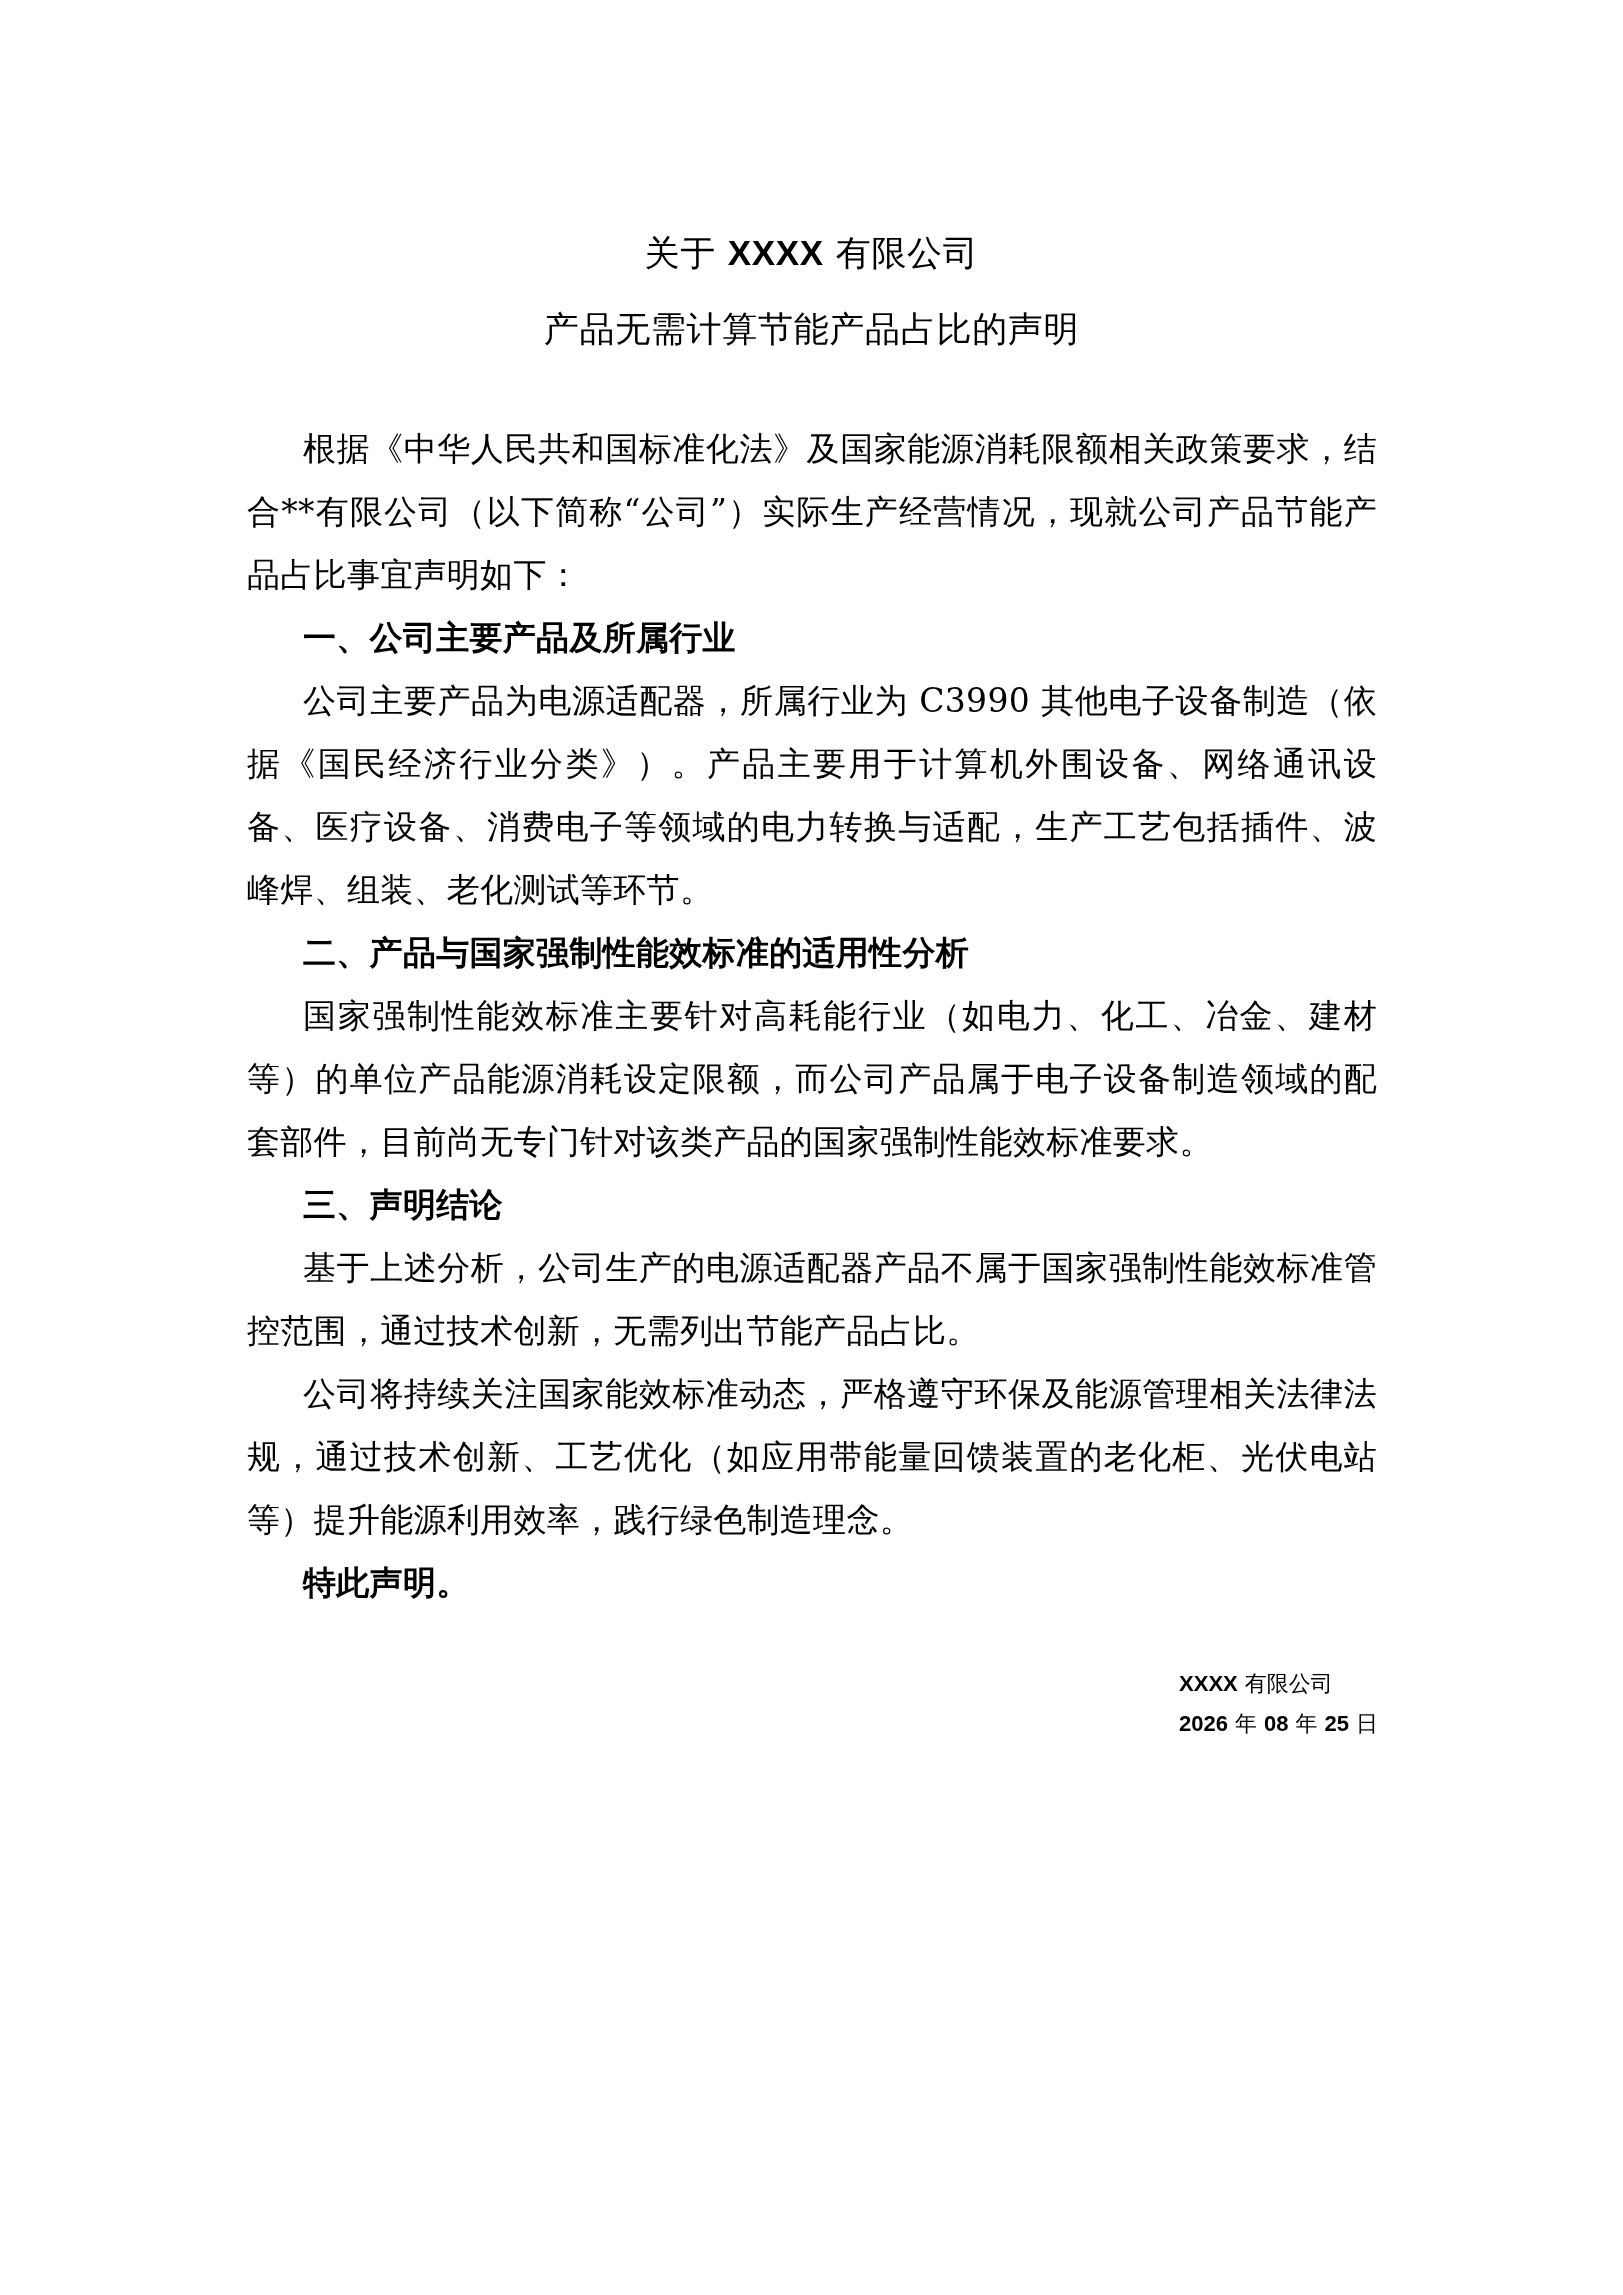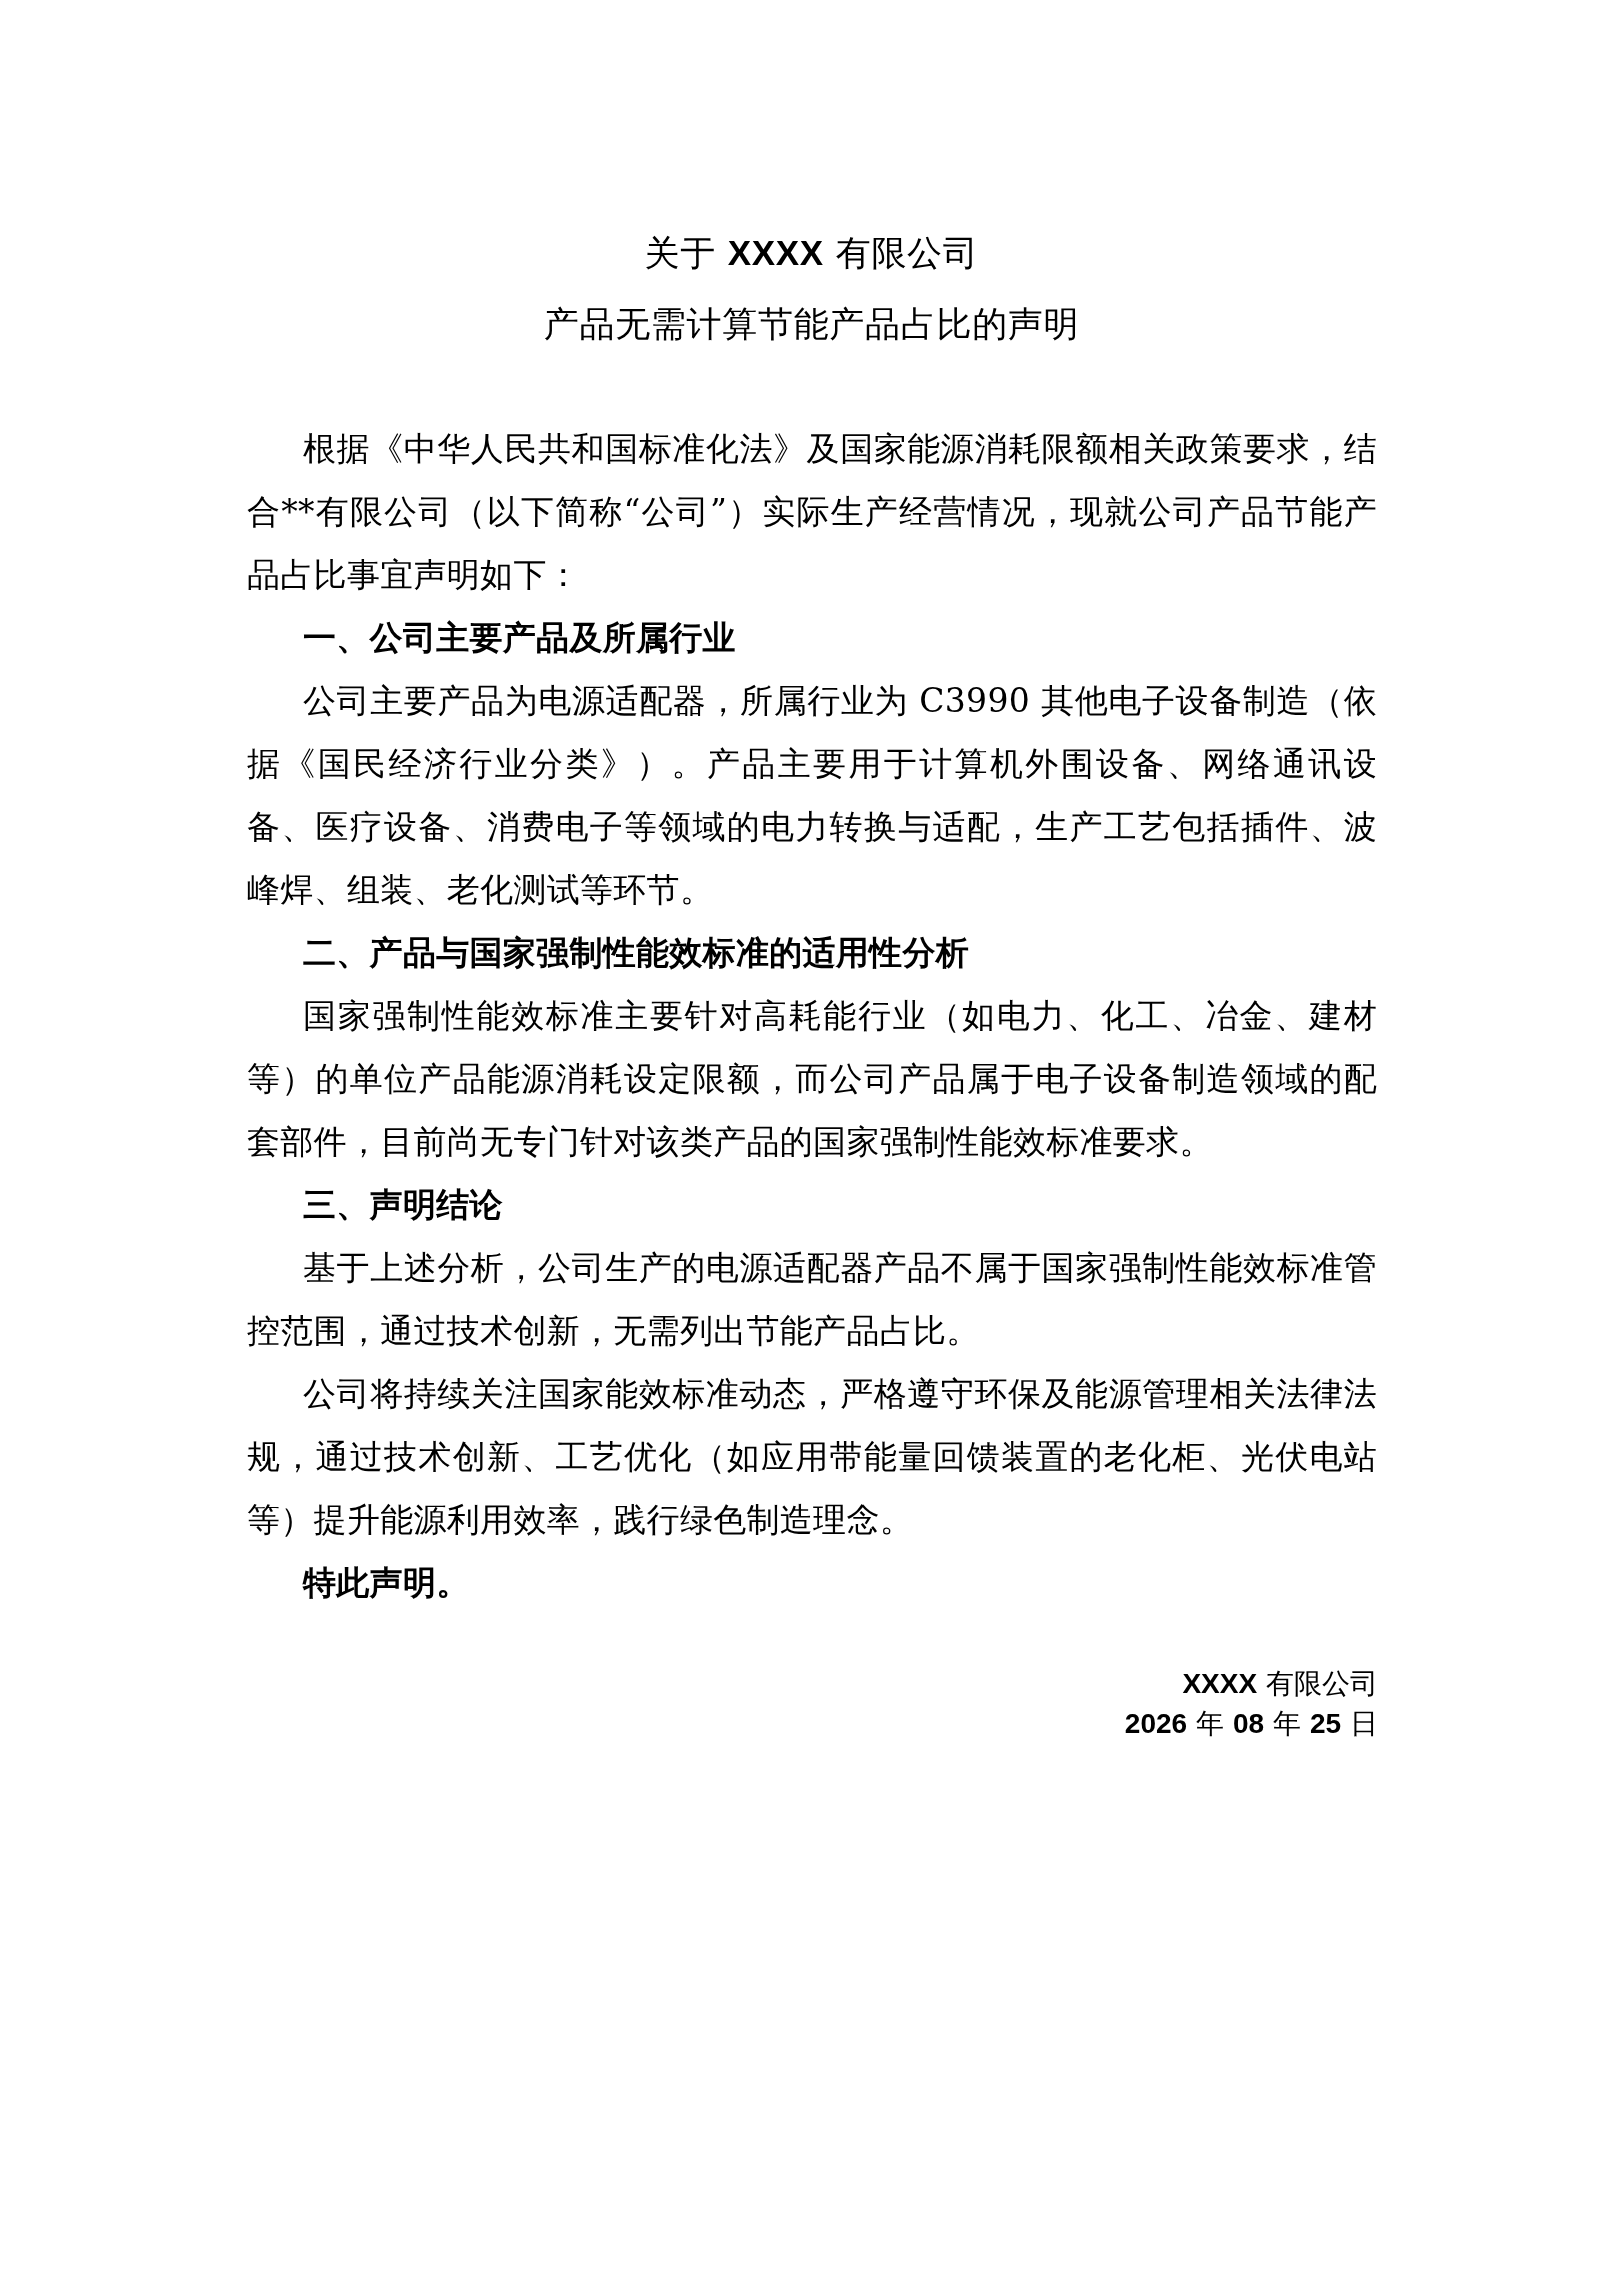--- a/index.html
+++ b/index.html
@@ -23,42 +23,41 @@
       text-align: center;
       font-size: 35px;
       line-height: 48px;
       letter-spacing: 0.7px;
     }
     .title .latin {
       font-family: "Liberation Sans", "DejaVu Sans", sans-serif;
       font-weight: bold;
     }
     .title-1 { top: 229px; }
-    .title-2 { top: 300px; }
+    .title-2 { top: 308px; font-family: Liberation Mono, monospace; }
 
     .body-text {
       position: absolute;
       left: 247px;
       width: 1130px;
       font-size: 33px;
       line-height: 63px;
       text-align: justify;
       text-justify: inter-character;
       letter-spacing: 0.3px;
     }
     .para { margin: 0; text-indent: 56px; }
     .heading { margin: 0; text-indent: 56px; font-weight: bold; }
     .closing { margin: 0; text-indent: 56px; font-weight: bold; }
 
     .signature {
       position: absolute;
       right: 245px;
       top: 1664px;
-      text-align: right;
-      font-size: 28px;
+      font-size: 22px;
       line-height: 40px;
     }
     .signature .latin {
       font-family: "Liberation Sans", "DejaVu Sans", sans-serif;
       font-weight: bold;
     }
     .sig-line { display: block; }
   </style>
 </head>
 <body>

